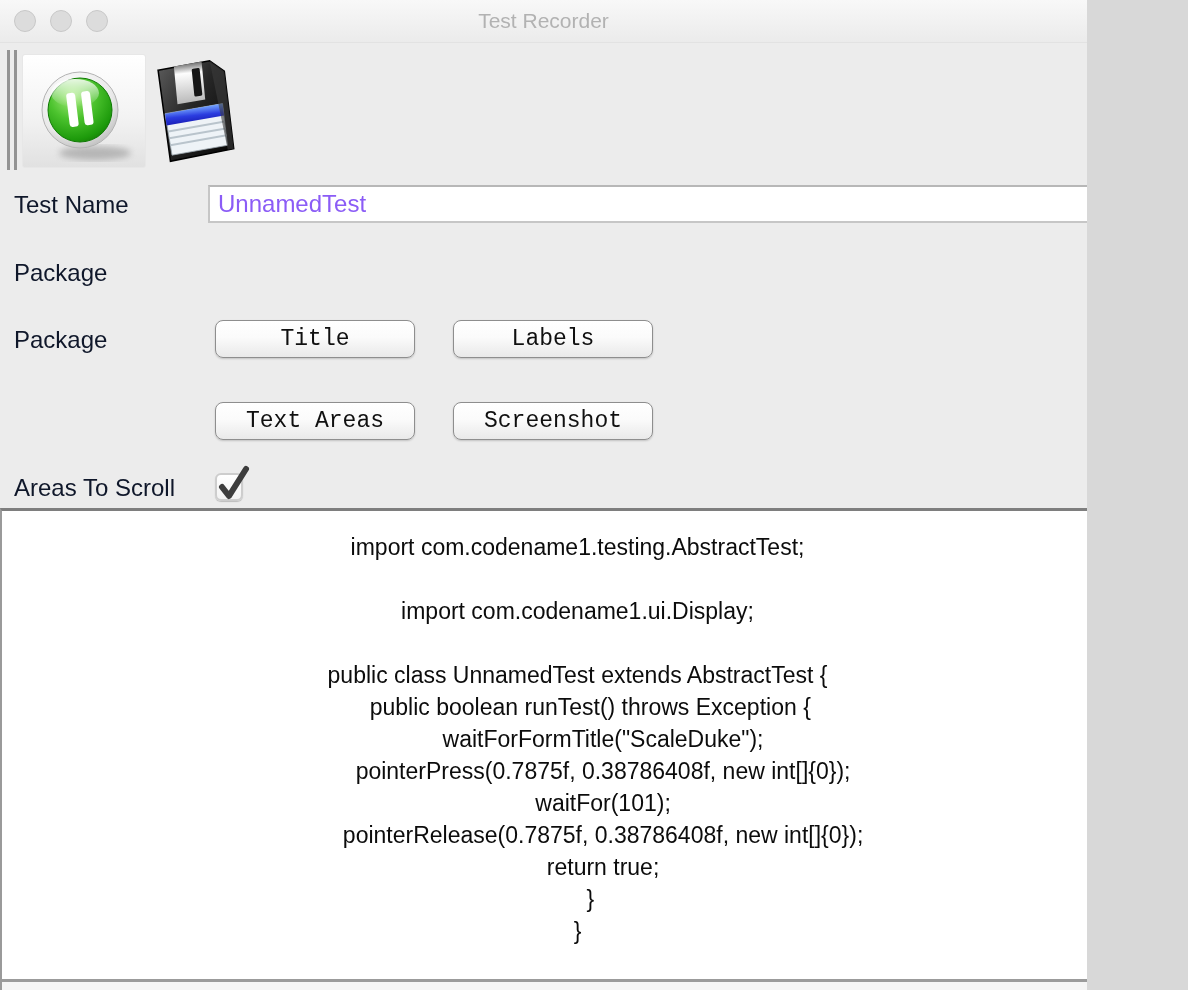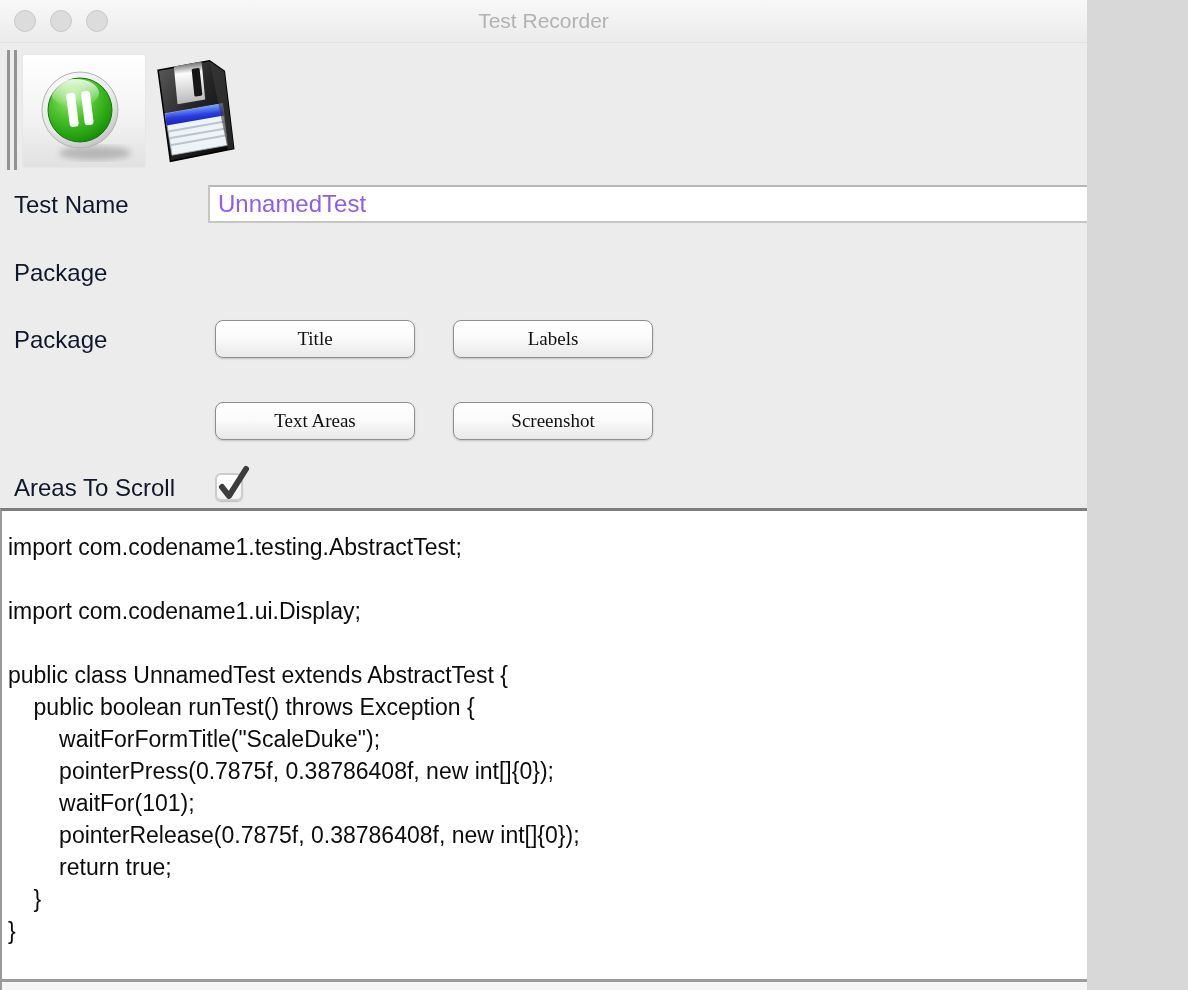--- a/index.html
+++ b/index.html
@@ -29,33 +29,33 @@
   .lbl-testname{top:191px}.lbl-package{top:259px}.lbl-asserts{top:326px}.lbl-drag{top:474px}
   .text-field{position:absolute;left:208px;width:963px;height:38px;box-sizing:border-box;
     border:2px solid #c6c6c6;border-top-color:#b7b7b7;background:#fff;
     font-family:"Liberation Sans",sans-serif;font-size:24px;color:#8b5cf6;
     padding:0 8px;outline:none;}
   .tf-1{top:185px}.tf-2{top:253px}
   .assert-btn{position:absolute;width:200px;height:38px;box-sizing:border-box;
     border:1px solid #8e8e8e;border-radius:8px;
     background:linear-gradient(#ffffff 0%,#fbfbfb 45%,#e9e9e9 100%);
     box-shadow:0 1px 2px rgba(0,0,0,0.18), inset 0 1px 0 #fff;
-    font-family:Liberation Serif, serif;font-size:19px;color:#101010;}
+    font-family:Liberation Mono, monospace;font-size:23px;color:#101010;}
   .b-title{left:215px;top:320px}.b-labels{left:453px;top:320px}
   .b-textareas{left:215px;top:402px}.b-screenshot{left:453px;top:402px}
   .checkbox{position:absolute;left:215px;top:473px;width:28px;height:28px;box-sizing:border-box;
     border:2px solid #cdcdcd;border-radius:6px;
     background:linear-gradient(#ffffff,#f2f2f2);box-shadow:0 1px 1px rgba(0,0,0,.2);}
   .checkbox .check{display:none;position:absolute;left:-2px;top:-12px;}
   .checkbox.checked .check{display:block;}
   
   .code-pane{position:absolute;left:0;top:508px;width:1188px;height:482px;box-sizing:border-box;
     background:#fff;border-top:3px solid #7e7e7e;border-left:2px solid #9a9a9a;border-right:1px solid #cfcfcf;}
   .code-text{margin:0;padding:20px 40px 0 6px;font-family:"Liberation Sans",sans-serif;
-    font-size:23px;line-height:32px;color:#0c0c0c;white-space:pre;overflow:hidden;}
+    font-size:23px;line-height:32px;color:#0c0c0c;white-space:pre;overflow:hidden;text-align:center;}
   .vscroll{position:absolute;top:0;right:0;width:27px;height:479px;
     background:linear-gradient(90deg,#ffffff,#fbfbfb);border-left:1px solid #ededed;}
   .vthumb{position:absolute;left:4px;top:50px;width:19px;bottom:4px;
     background:#c3c3c3;border-radius:10px;}
   .hline{position:absolute;left:0;right:27px;bottom:8px;height:3px;background:#9b9b9b;}
   .hstrip{position:absolute;left:0;right:27px;bottom:0;height:8px;background:#f5f5f5;}
 </style>
 </head>
 <body>
 

